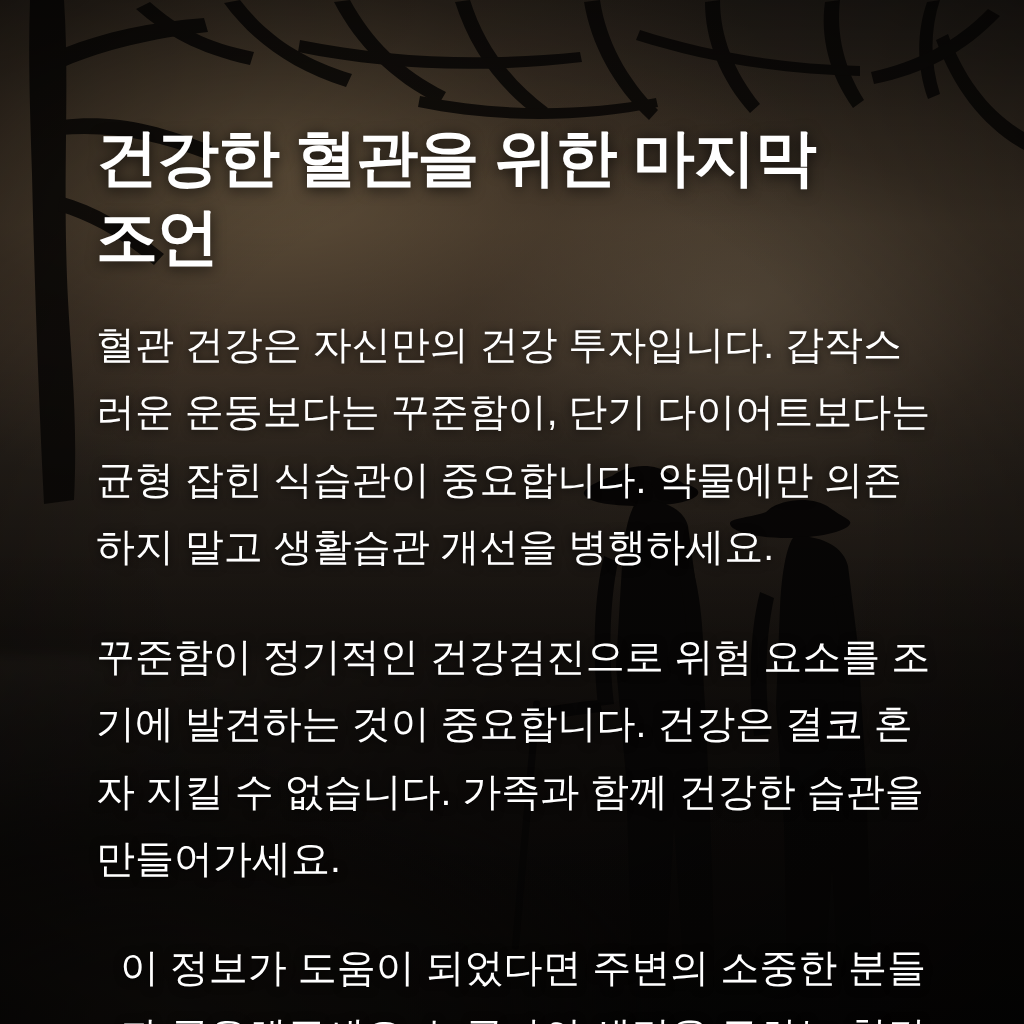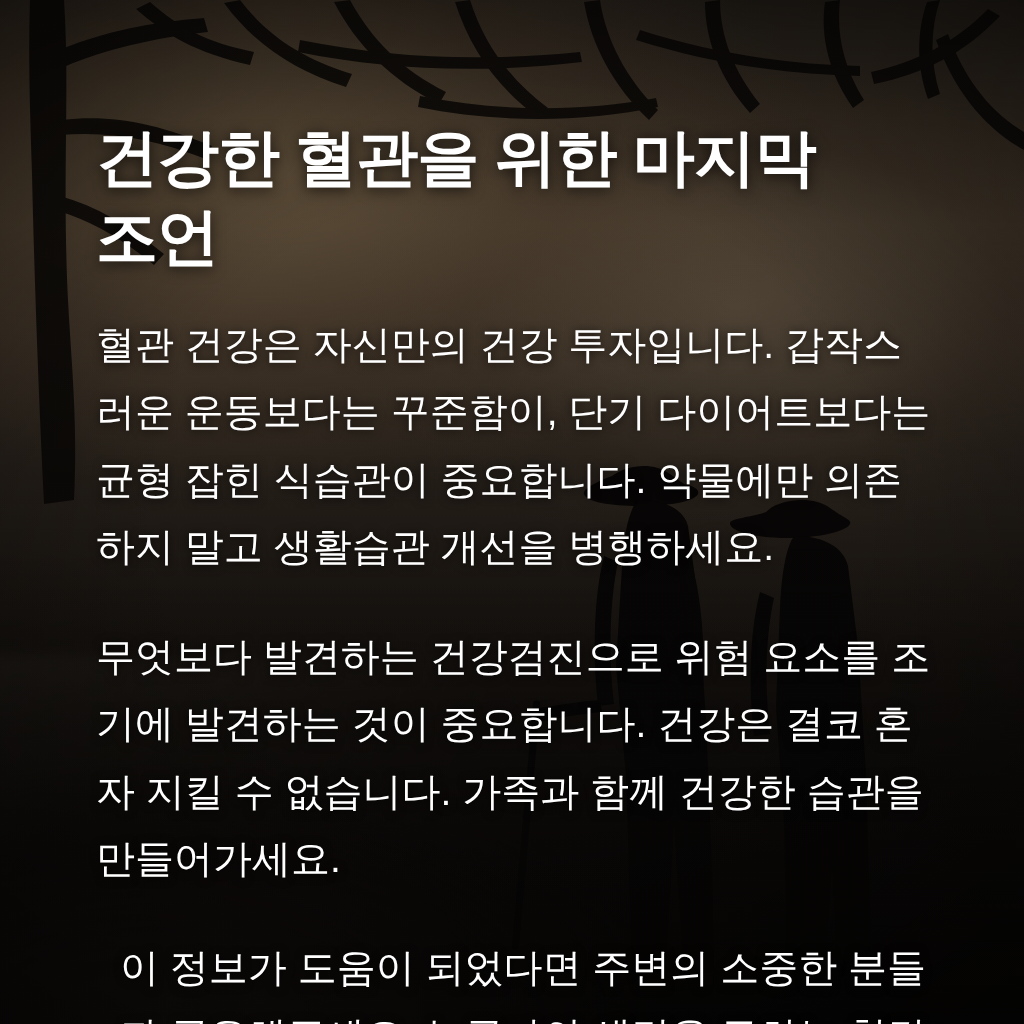--- a/index.html
+++ b/index.html
@@ -171,17 +171,17 @@
       </g>
     </svg>
   </div>
 
   <div class="scrim"></div>
   <div class="vignette"></div>
 
   <div class="content">
     <h1 class="headline">건강한 혈관을 위한 마지막 조언</h1>
     <p class="para">혈관 건강은 자신만의 건강 투자입니다. 갑작스러운 운동보다는 꾸준함이, 단기 다이어트보다는 균형 잡힌 식습관이 중요합니다. 약물에만 의존하지 말고 생활습관 개선을 병행하세요.</p>
-    <p class="para">무엇보다 발견하는 건강검진으로 위험 요소를 조기에 발견하는 것이 중요합니다. 건강은 결코 혼자 지킬 수 없습니다. 가족과 함께 건강한 습관을 만들어가세요.</p>
+    <p class="para">꾸준함이 정기적인 건강검진으로 위험 요소를 조기에 발견하는 것이 중요합니다. 건강은 결코 혼자 지킬 수 없습니다. 가족과 함께 건강한 습관을 만들어가세요.</p>
     <p class="para">이 정보가 도움이 되었다면 주변의 소중한 분들과 공유해주세요. 누군가의 생명을 구하는 첫걸음이 될 수 있습니다.</p>
   </div>
 
 </div>
 
 </body></html>

